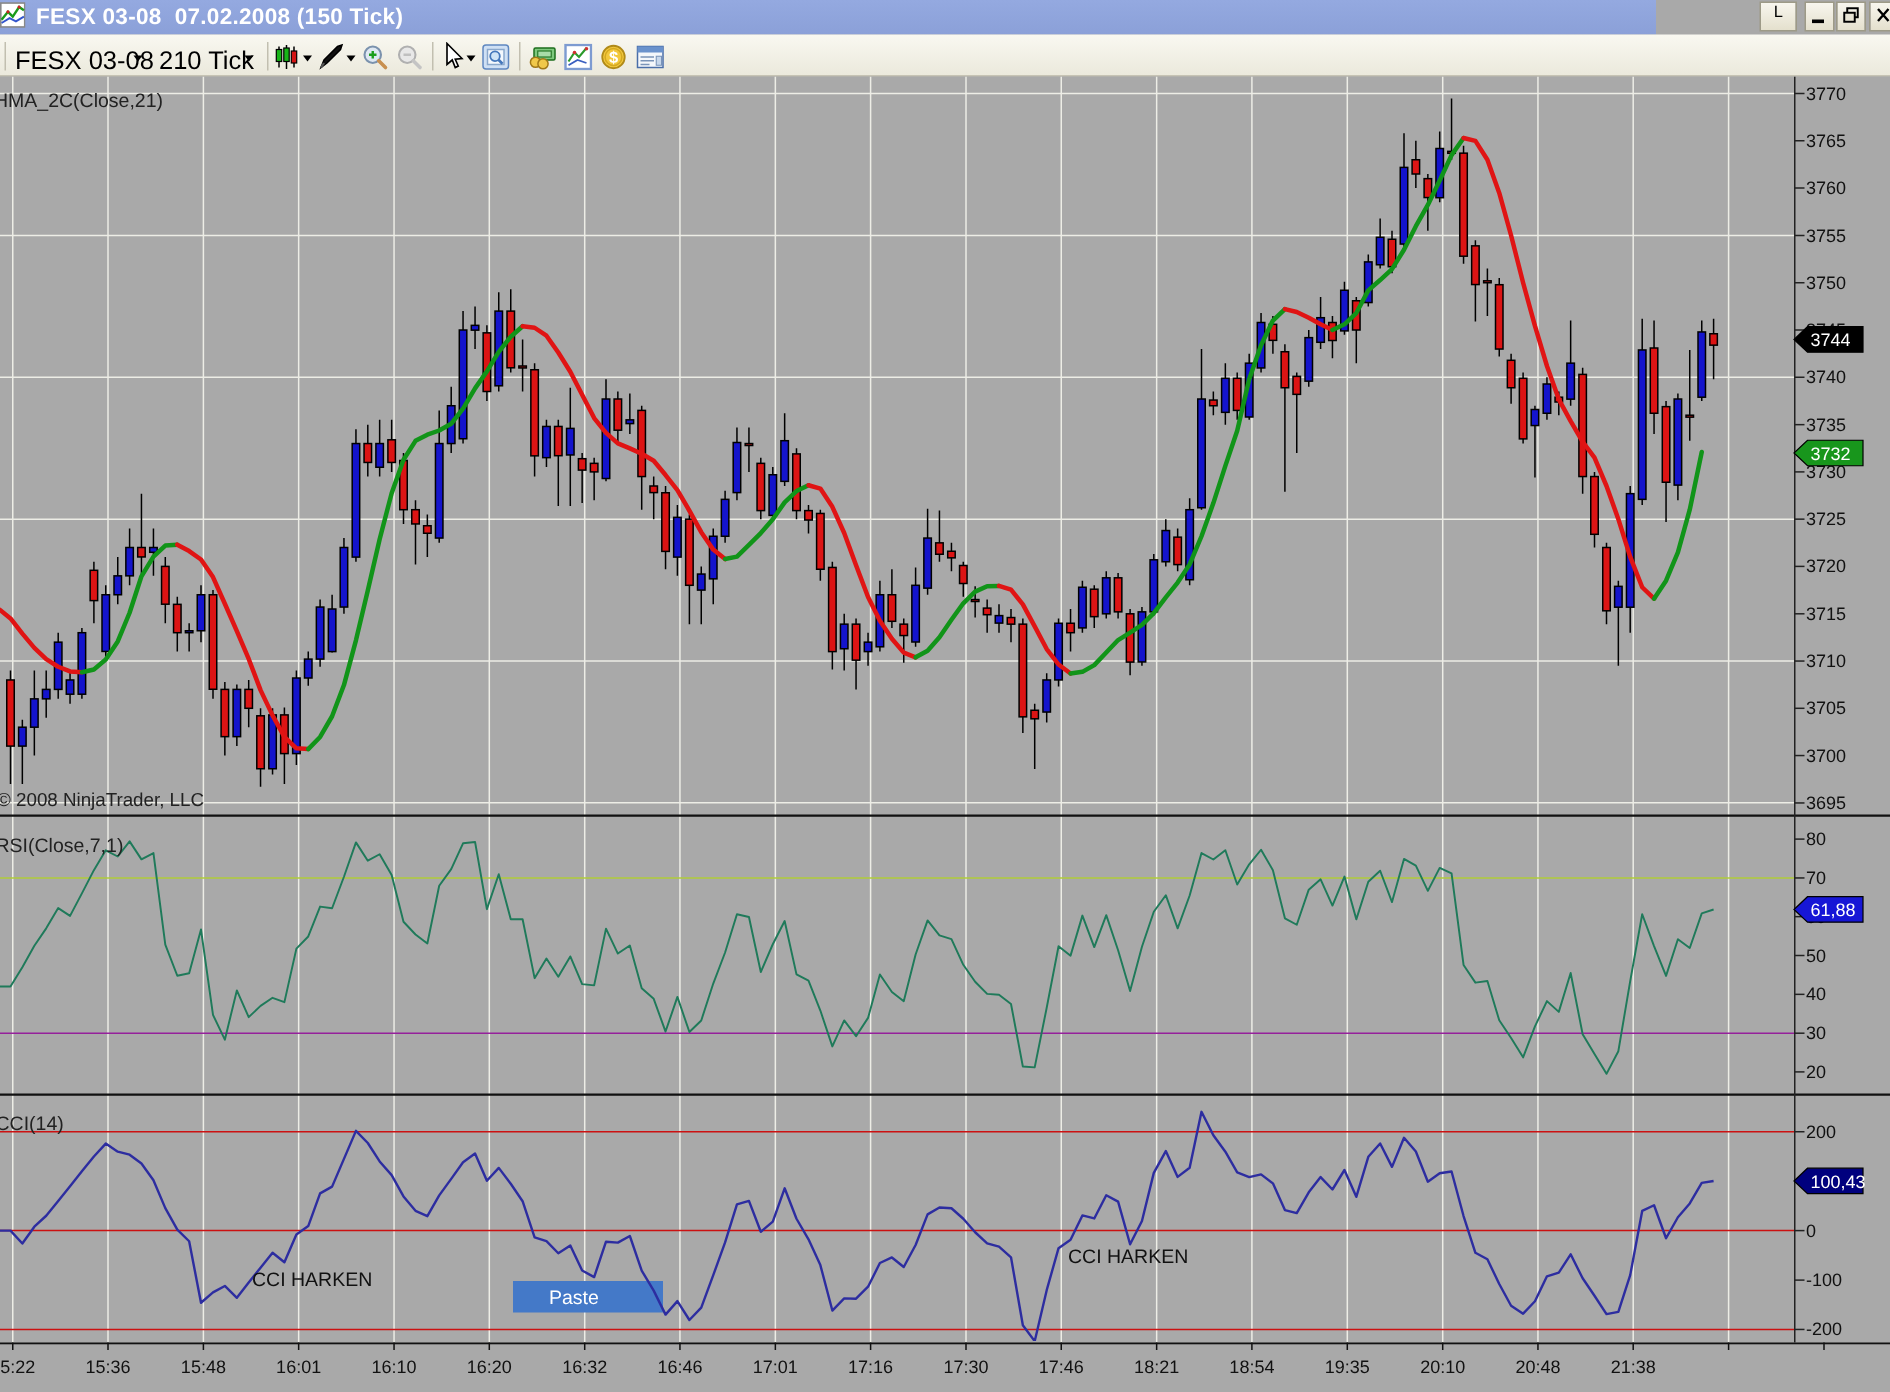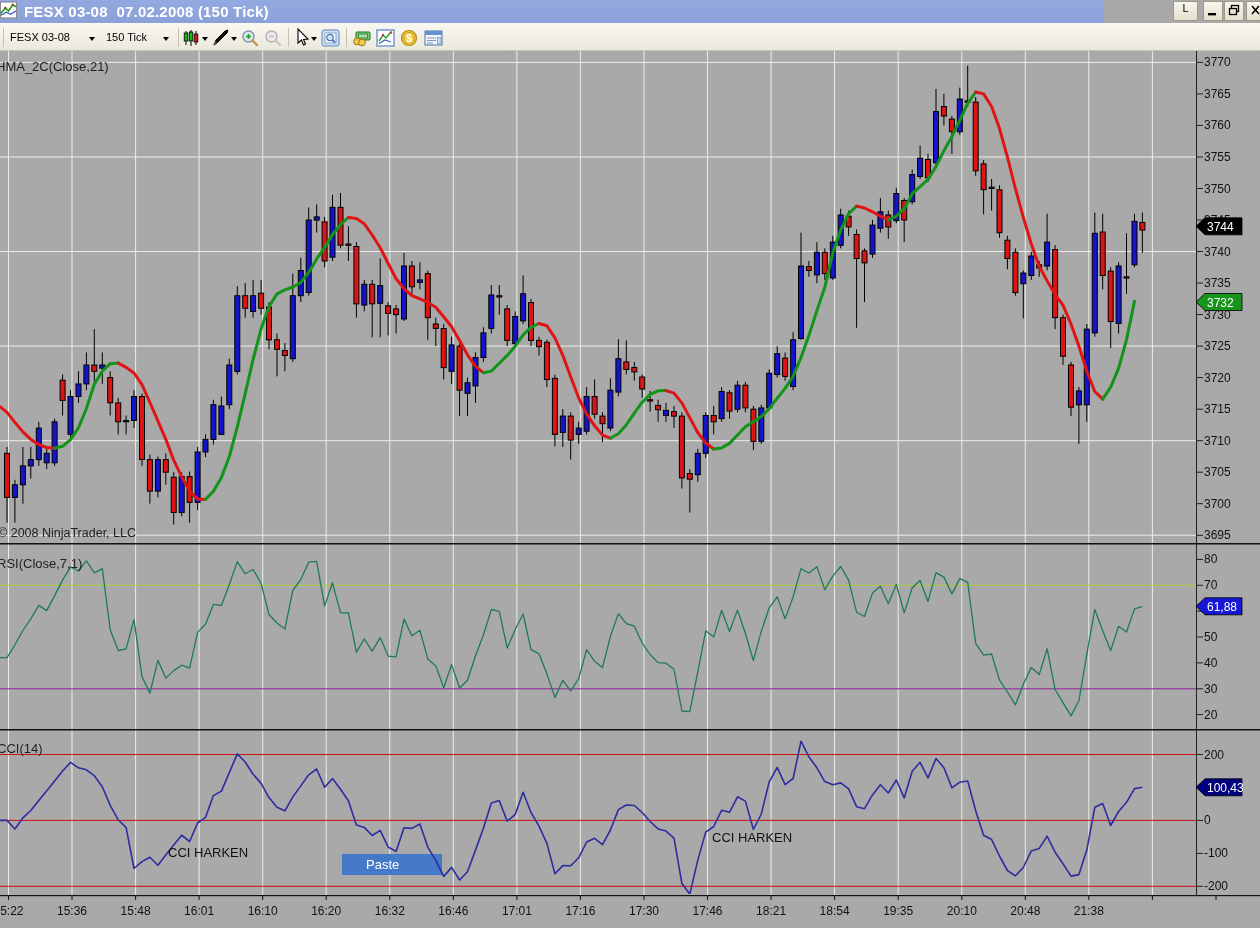--- a/index.html
+++ b/index.html
@@ -1,21 +1,21 @@
 <!DOCTYPE html>
 <html><head><meta charset="utf-8"><style>
 *{margin:0;padding:0;box-sizing:border-box}
 body{width:1260px;height:928px;overflow:hidden;font-family:"Liberation Sans",sans-serif;position:relative;background:#a9a9a9}
 .titlebar{position:absolute;left:0;top:0;width:1104px;height:23px;background:linear-gradient(#94a9e0,#8ba0d8);}
 .title{position:absolute;left:24px;top:3px;color:#fff;font-size:13px;font-weight:bold;letter-spacing:0.4px}
 .tico{position:absolute;left:0px;top:1px;width:17px;height:18px}
 .wbtn{position:absolute;top:1px;height:20px;background:linear-gradient(#f8f6ee,#e4e0cd);border:1px solid #9d9a87;font-size:11px;text-align:center;color:#000}
 .toolbar{position:absolute;left:0;top:23px;width:1260px;height:28px;background:linear-gradient(#f9f8f1,#ebe9dc);border-bottom:1px solid #c6c3b4}
 .tsep{position:absolute;top:5px;width:1px;height:19px;background:#c2bfb0}
-.ttext{position:absolute;top:8px;font-size:11px;color:#000}
+.ttext{position:absolute;top:8px;font-size:17px;color:#000}
 .arr{position:absolute;top:14px;width:0;height:0;border-left:3.5px solid transparent;border-right:3.5px solid transparent;border-top:4px solid #000}
 </style></head><body>
 <div class="titlebar">
  <svg class="tico" viewBox="0 0 16 16">
       <rect x="0.5" y="0.5" width="15" height="15" fill="#fff" stroke="#888"></rect>
       <path d="M1 11 L5 6 L8 9 L12 3 L15 5" stroke="#1a9a1a" stroke-width="1.5" fill="none"></path>
       <path d="M1 13 L6 10 L10 12 L15 9" stroke="#3355cc" stroke-width="1.2" fill="none"></path>
       <circle cx="5" cy="6" r="1" fill="#cc2222"></circle>
       <circle cx="12" cy="3" r="1" fill="#cc2222"></circle>
     </svg>
@@ -29,21 +29,21 @@
         <rect x="4.5" y="6.5" width="7" height="6" fill="#e8e4d4" stroke="#000" stroke-width="1.3"></rect>
       </svg></div>
  <div class="wbtn" style="left:1246px;width:20px"><svg width="18" height="16" viewBox="0 0 18 16">
         <path d="M5 4 L12 12 M12 4 L5 12" stroke="#000" stroke-width="1.6"></path>
       </svg></div>
 </div>
 <div class="toolbar">
  <div class="tsep" style="left:3px"></div>
  <div class="ttext" style="left:10px">FESX 03-08</div>
     <div class="arr" style="left:89px"></div>
- <div class="ttext" style="left:106px">150 Tick</div>
+ <div class="ttext" style="left:106px">210 Tick</div>
     <div class="arr" style="left:163px"></div>
  <div class="tsep" style="left:178px"></div>
  <svg style="position:absolute;left:183px;top:6px" width="18" height="18" viewBox="0 0 18 18">
       <path d="M3 2v14M8 1v16M13 2v14" stroke="#000" stroke-width="1"></path>
       <rect x="1.2" y="4" width="3.6" height="8" fill="#18b418" stroke="#000" stroke-width="0.8"></rect>
       <rect x="6.2" y="3" width="3.6" height="9" fill="#18b418" stroke="#000" stroke-width="0.8"></rect>
       <rect x="11.2" y="5" width="3.6" height="8" fill="#d41414" stroke="#000" stroke-width="0.8"></rect>
     </svg>
  <div class="arr" style="left:202px"></div>
  <svg style="position:absolute;left:212px;top:6px" width="18" height="18" viewBox="0 0 18 18">

